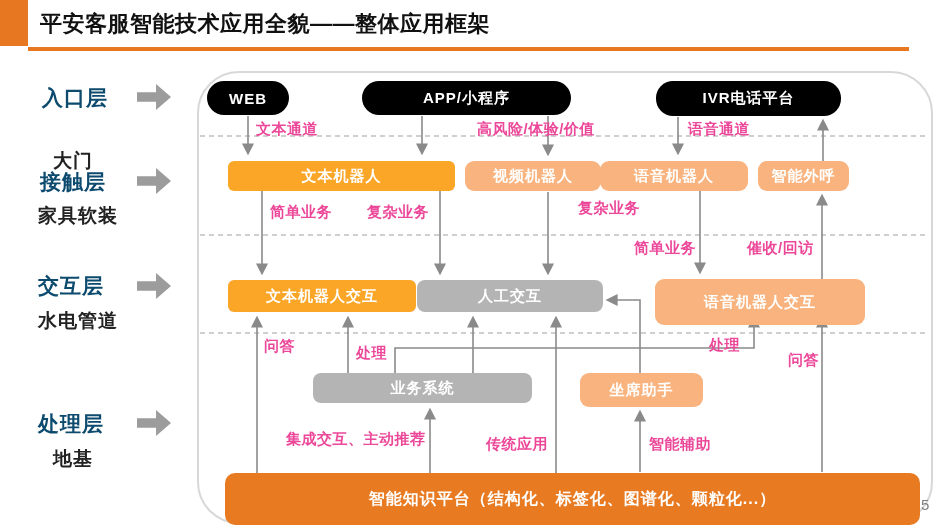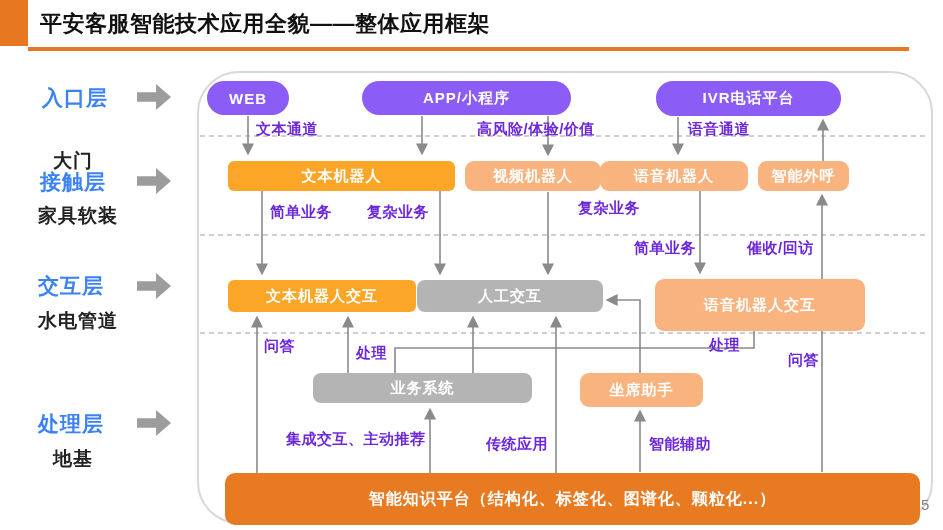--- a/index.html
+++ b/index.html
@@ -6,39 +6,39 @@
   body{width:943px;height:530px;position:relative;overflow:hidden;
        font-family:"Liberation Sans","DejaVu Sans",sans-serif;color:#1a1a1a;}
   .abs{position:absolute;}
 
   
   .title-block{left:0;top:0;width:28px;height:46px;background:#E87722;}
   .page-title{left:40px;top:9px;font-size:22px;font-weight:bold;letter-spacing:.5px;color:#111;}
   .title-rule{left:28px;top:47px;width:881px;height:4px;background:#E87722;}
 
   
-  .layer-name{font-size:21px;font-weight:bold;color:#3b82f6;letter-spacing:1px;}
+  .layer-name{font-size:21px;font-weight:bold;color:#0c4a6e;letter-spacing:1px;}
   .layer-sub{font-size:19px;font-weight:bold;color:#222;letter-spacing:1px;}
   .block-arrow{width:34px;height:26px;background:#9C9C9C;
     clip-path:polygon(0% 32%,56% 32%,56% 0%,100% 50%,56% 100%,56% 68%,0% 68%);}
 
   
   .frame{left:197px;top:71px;width:732px;height:449px;border:2px solid #D8D8D8;border-radius:42px;}
 
   
   .node{display:flex;align-items:center;justify-content:center;
         color:#fff;font-weight:bold;font-size:15px;letter-spacing:1px;}
-  .pill{background:#8b5cf6;border-radius:17px;}
+  .pill{background:#000000;border-radius:17px;}
   .orange{background:#FCA628;border-radius:6px;}
   .lorange{background:#F9B37E;border-radius:9px;}
   .gray{background:#B4B4B4;border-radius:8px;}
   .kbar{background:#E87B22;border-radius:10px;font-size:16px;letter-spacing:1px;}
 
   
-  .flabel{font-size:15px;font-weight:bold;color:#6d28d9;white-space:nowrap;letter-spacing:.5px;}
+  .flabel{font-size:15px;font-weight:bold;color:#ec4899;white-space:nowrap;letter-spacing:.5px;}
 
   .pagenum{font-size:15px;color:#7F7F7F;}
   svg.wires{position:absolute;left:0;top:0;pointer-events:none;}
 </style>
 </head>
 <body>
 
 <div class="abs title-block"></div>
 <div class="abs page-title">平安客服智能技术应用全貌——整体应用框架</div>
 <div class="abs title-rule"></div>
@@ -102,21 +102,21 @@
 <div class="abs node pill" style="left:362px;top:81px;width:209px;height:34px;">APP/小程序</div>
 <div class="abs node pill" style="left:656px;top:81px;width:185px;height:35px;">IVR电话平台</div>
 
 <div class="abs node orange" style="left:228px;top:161px;width:227px;height:30px;">文本机器人</div>
 <div class="abs node lorange" style="left:465px;top:161px;width:136px;height:30px;font-family:Liberation Mono, monospace;">视频机器人</div>
 <div class="abs node lorange" style="left:600px;top:161px;width:148px;height:30px;">语音机器人</div>
 <div class="abs node lorange" style="left:758px;top:161px;width:91px;height:30px;">智能外呼</div>
 
 <div class="abs node orange" style="left:228px;top:280px;width:188px;height:32px;">文本机器人交互</div>
 <div class="abs node gray" style="left:417px;top:280px;width:186px;height:32px;">人工交互</div>
-<div class="abs node lorange" style="left:655px;top:279px;width:210px;height:52px;">语音机器人交互</div>
+<div class="abs node lorange" style="left:655px;top:279px;width:210px;height:46px;">语音机器人交互</div>
 
 <div class="abs node gray" style="left:313px;top:373px;width:219px;height:30px;">业务系统</div>
 <div class="abs node lorange" style="left:580px;top:373px;width:123px;height:34px;">坐席助手</div>
 
 <div class="abs node kbar" style="left:225px;top:473px;width:695px;height:52px;">智能知识平台（结构化、标签化、图谱化、颗粒化...）</div>
 
 <div class="abs flabel" style="left:256px;top:120px;">文本通道</div>
 <div class="abs flabel" style="left:477px;top:120px;">高风险/体验/价值</div>
 <div class="abs flabel" style="left:688px;top:120px;">语音通道</div>
 

